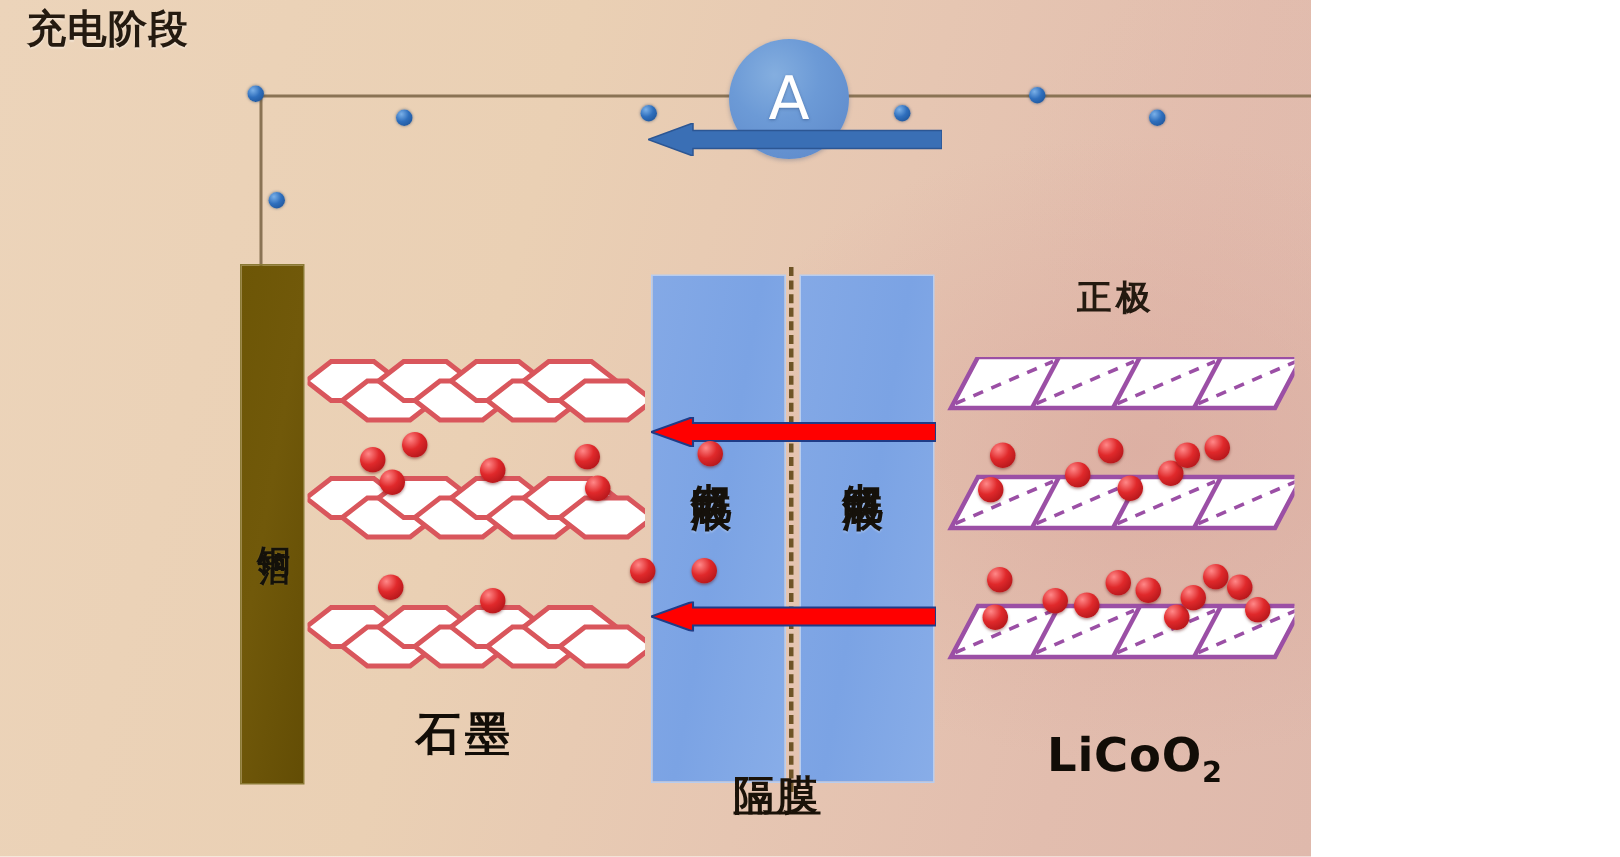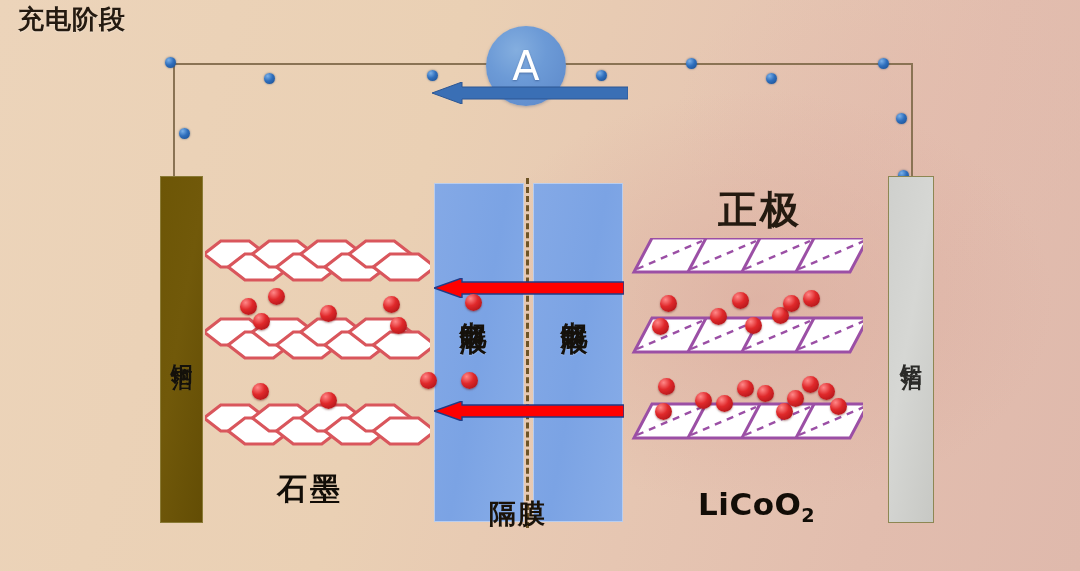--- a/index.html
+++ b/index.html
@@ -1,21 +1,21 @@
 <!DOCTYPE html>
 <html><head>
 <meta charset="utf-8">
 <style>
   html,body{margin:0;padding:0;}
   body{
     width:1080px;height:571px;overflow:hidden;
     font-family:"DejaVu Sans","Liberation Sans",sans-serif;
   }
   #stage{
-    position:relative;width:1080px;height:571px;overflow:hidden;
+    position:relative;width:874px;height:571px;overflow:hidden;
     background:
       radial-gradient(ellipse 420px 300px at 760px 300px, rgba(214,160,150,0.45) 0%, rgba(214,160,150,0.0) 70%),
       radial-gradient(ellipse 300px 220px at 900px 120px, rgba(226,186,172,0.5) 0%, rgba(226,186,172,0) 75%),
       linear-gradient(105deg,#ecd4ba 0%,#ead0b4 38%,#e6c6b2 62%,#e2bdae 82%,#dfb9ac 100%);
   }
   .lbl{position:absolute;color:#1a1208;}
 
   
   #title{
     left:18px;top:2px;font-size:26px;font-weight:700;letter-spacing:1px;
@@ -83,29 +83,29 @@
     text-shadow:0 1px 1px rgba(255,255,255,0.2);
   }
   #el-label-left{left:455px;}
   #el-label-right{left:556px;}
 
   #separator{
     position:absolute;left:526px;top:178px;width:0;height:350px;
     border-left:3px dashed #6e5426;
   }
   #separator-label{
-    left:489px;top:496px;font-size:27px;font-weight:700;color:#1a1208;letter-spacing:2px;
+    left:489px;top:512px;font-size:27px;font-weight:700;color:#1a1208;letter-spacing:2px;text-decoration:underline;
   }
 
   
   .ion-arrow{position:absolute;left:434px;width:190px;height:20px;}
 
   
   #anode-title{left:283px;top:183px;font-size:31px;font-weight:600;letter-spacing:3px;color:#241a10;}
-  #cathode-title{left:718px;top:183px;font-size:39px;font-weight:600;letter-spacing:3px;color:#241a10;}
+  #cathode-title{left:718px;top:183px;font-size:23px;font-weight:600;letter-spacing:3px;color:#241a10;}
   #graphite-label{left:277px;top:469px;font-size:30px;font-weight:700;letter-spacing:3px;color:#120d07;}
   #licoo2-label{left:698px;top:486px;font-size:31px;font-weight:700;letter-spacing:0.5px;color:#120d07;}
   #licoo2-label sub{font-size:0.62em;}
 
   
   #anode-svg,#cathode-svg{position:absolute;}
   #anode-svg{left:205px;top:232px;}
   #cathode-svg{left:628px;top:238px;}
 
   

